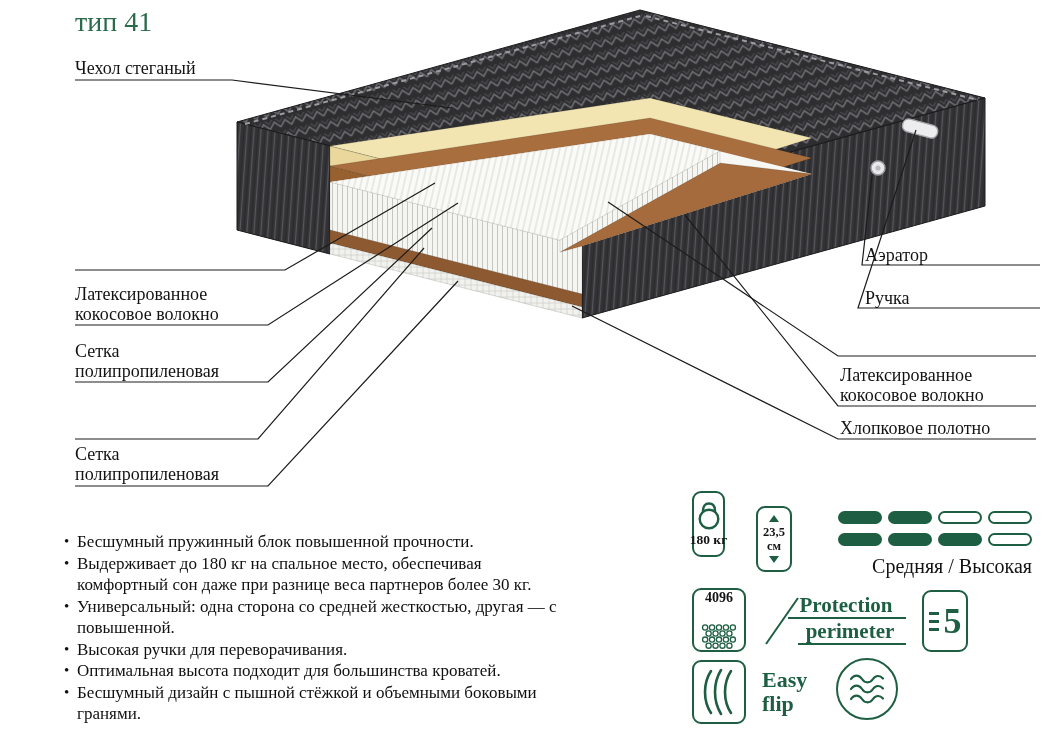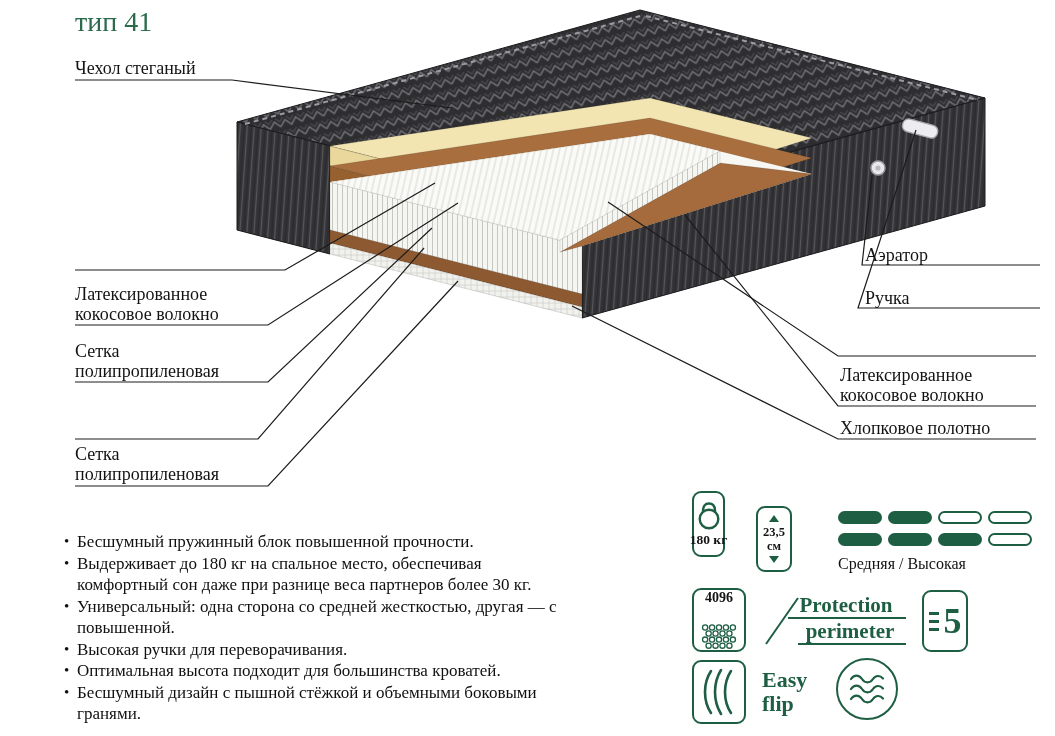--- a/index.html
+++ b/index.html
@@ -19,21 +19,21 @@
   .weight-box .box-txt{font-size:13.5px;font-weight:bold;margin-top:2px;white-space:nowrap}
   .height-box{left:756px;top:506px;width:36px;height:66px}
   .height-box .box-txt{font-size:12.5px;line-height:14px;font-weight:bold}
   .tri{width:0;height:0;border-left:5px solid transparent;border-right:5px solid transparent}
   .tri.up{border-bottom:7px solid #1e5f43;margin-bottom:3px}
   .tri.down{border-top:7px solid #1e5f43;margin-top:3px}
   .firmness{position:absolute;left:838px;top:511px;width:196px}
   .pill-row{display:flex;gap:6px;margin-bottom:9px}
   .pill{display:inline-block;width:44px;height:13px;border:2.2px solid #1e5f43;border-radius:7px;background:#fff}
   .pill.filled{background:#1e5f43}
-  .firm-label{font-size:16px;color:#121212;text-align:left;margin-top:4px;width:194px;white-space:nowrap}
+  .firm-label{font-size:20px;color:#121212;text-align:right;margin-top:4px;width:194px;white-space:nowrap}
   .springs-box{left:692px;top:588px;width:54px;height:64px}
   .springs-num{font-size:14px;font-weight:bold;margin-bottom:18px;color:#141414}
   .protection{position:absolute;left:758px;top:590px}
   .protection text{font-family:"Liberation Serif",serif;font-size:21px;font-weight:bold;fill:#1e5f43;text-anchor:middle}
   .protection line{stroke:#1e5f43;stroke-width:2}
   .warranty-box{left:922px;top:590px;width:46px;height:62px;flex-direction:row;gap:5px}
   .wlines{display:flex;flex-direction:column;gap:5px}
   .wlines i{display:block;width:10px;height:3px;background:#1e5f43}
   .wnum{font-size:36px;font-weight:bold;color:#1e5f43;line-height:1}
   .flip-box{left:692px;top:660px;width:54px;height:64px}

